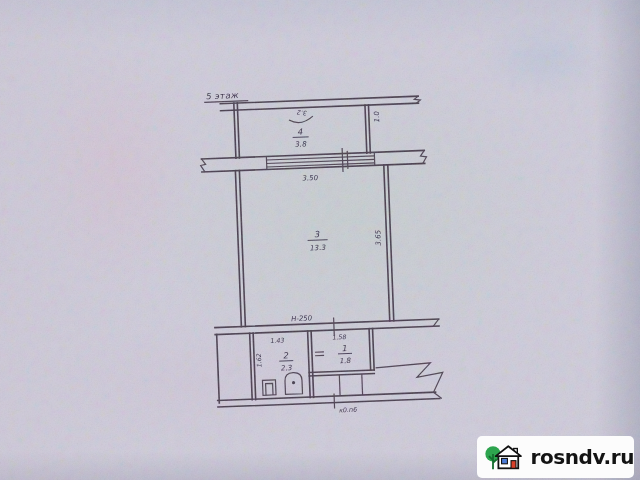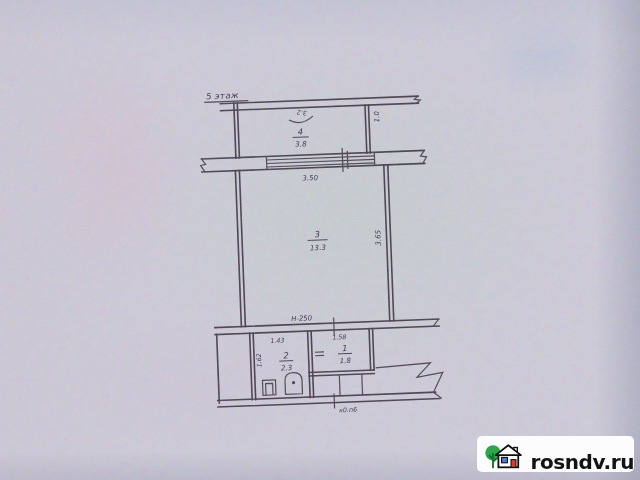--- a/index.html
+++ b/index.html
@@ -16,22 +16,22 @@
   .grain-svg{position:absolute;left:0;top:0;pointer-events:none;}
   .wall{stroke:#463b4c;stroke-width:1.6;fill:none;stroke-linecap:square;}
   .thin{stroke:#4a3f50;stroke-width:1.2;fill:none;}
   .lbl{fill:#372f48;}
   .dim{font:italic 7px "DejaVu Sans",sans-serif;}
   .dimsm{font:italic 6.3px "DejaVu Sans",sans-serif;}
   .num{font:italic 8.5px "DejaVu Sans",sans-serif;}
   .area{font:italic 7.2px "DejaVu Sans",sans-serif;}
   .floor{font:italic 8.5px "DejaVu Sans",sans-serif;letter-spacing:.4px;}
   .frac{stroke:#372f48;stroke-width:.9;}
-  .logo{position:absolute;left:477px;top:436px;width:157px;height:36px;
-        background:#fcfcfc;border-radius:5px;display:flex;align-items:flex-end;
+  .logo{position:absolute;left:477px;top:436px;width:157px;height:42px;
+        background:#fcfcfc;border-radius:5px;display:flex;align-items:center;
         padding-left:7px;box-sizing:border-box;gap:5px;}
   .logo-text{font-family:"DejaVu Sans",sans-serif;font-weight:bold;font-size:20px;
              color:#131313;letter-spacing:-.4px;line-height:1;}
 </style>
 </head>
 <body>
 
 <div class="stage">
   <div class="tint"></div>
 

